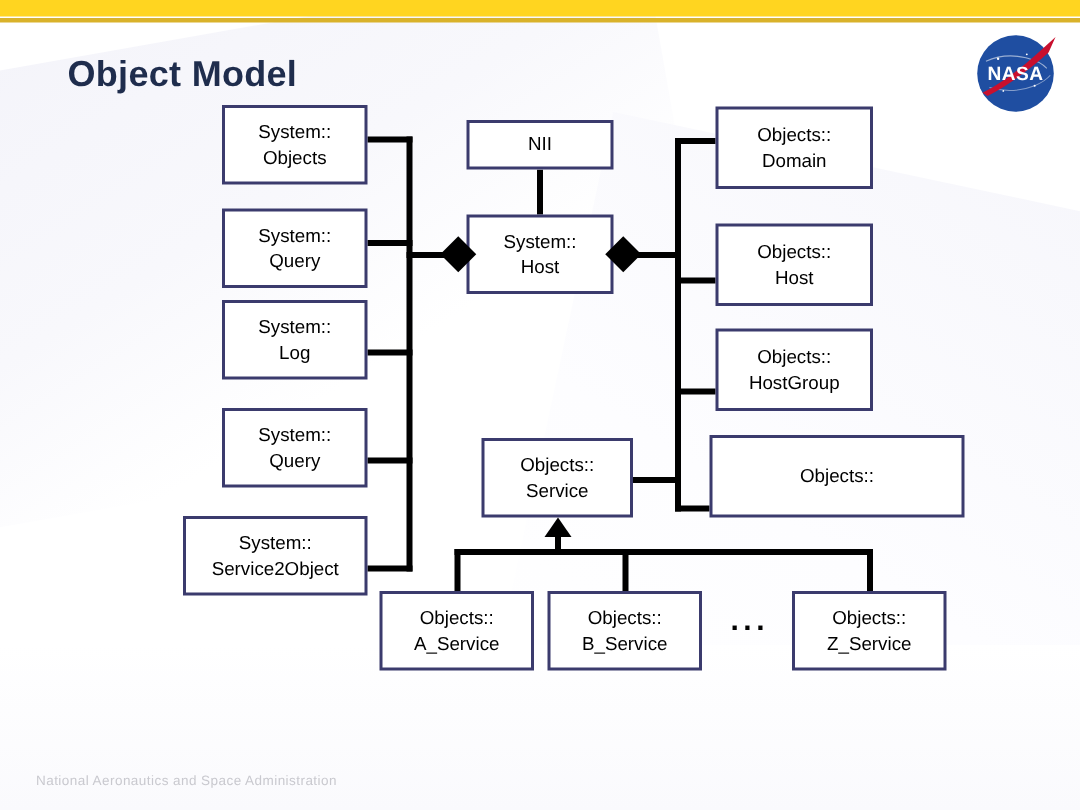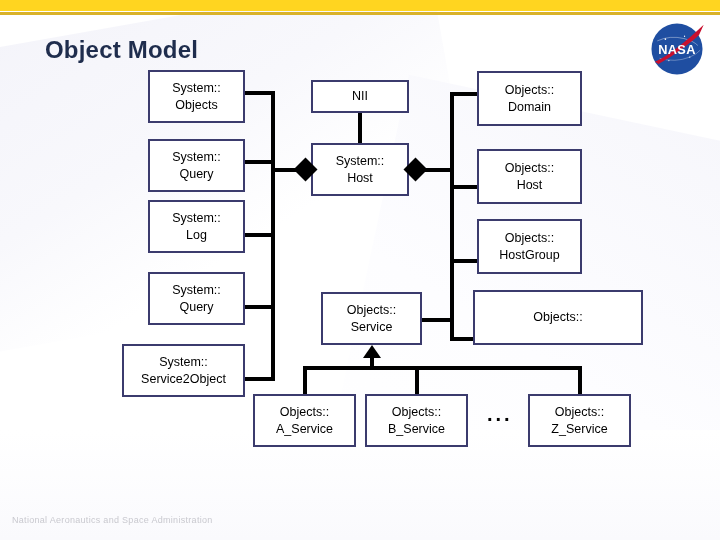--- a/index.html
+++ b/index.html
@@ -68,21 +68,21 @@
     font-size: 24px;
     font-weight: bold;
     color: #1f2d4d;
     letter-spacing: 0.2px;
     white-space: nowrap;
   }
 
   
   .footer-text {
     position: absolute;
-    left: 12px; top: 515px;
+    left: 24px; top: 515px;
     font-size: 9px;
     color: #c9c9cf;
     letter-spacing: 0.3px;
     white-space: nowrap;
   }
 
   
   #diagram {
     position: absolute;
     left: 0; top: 0;

